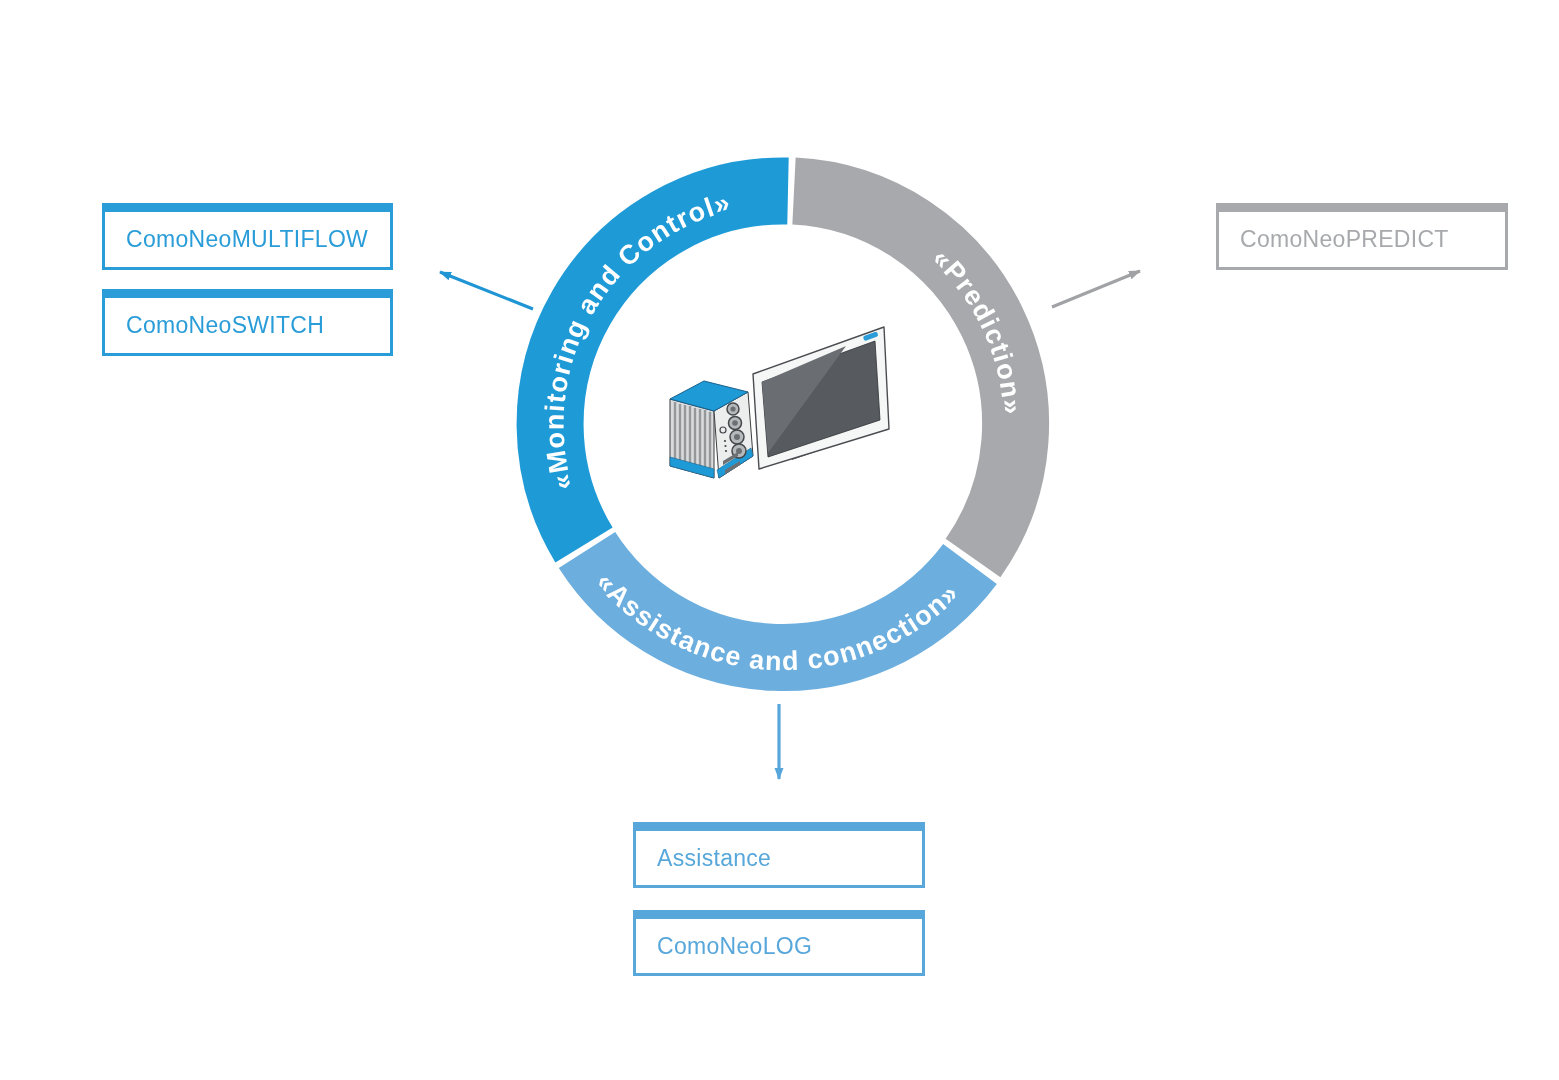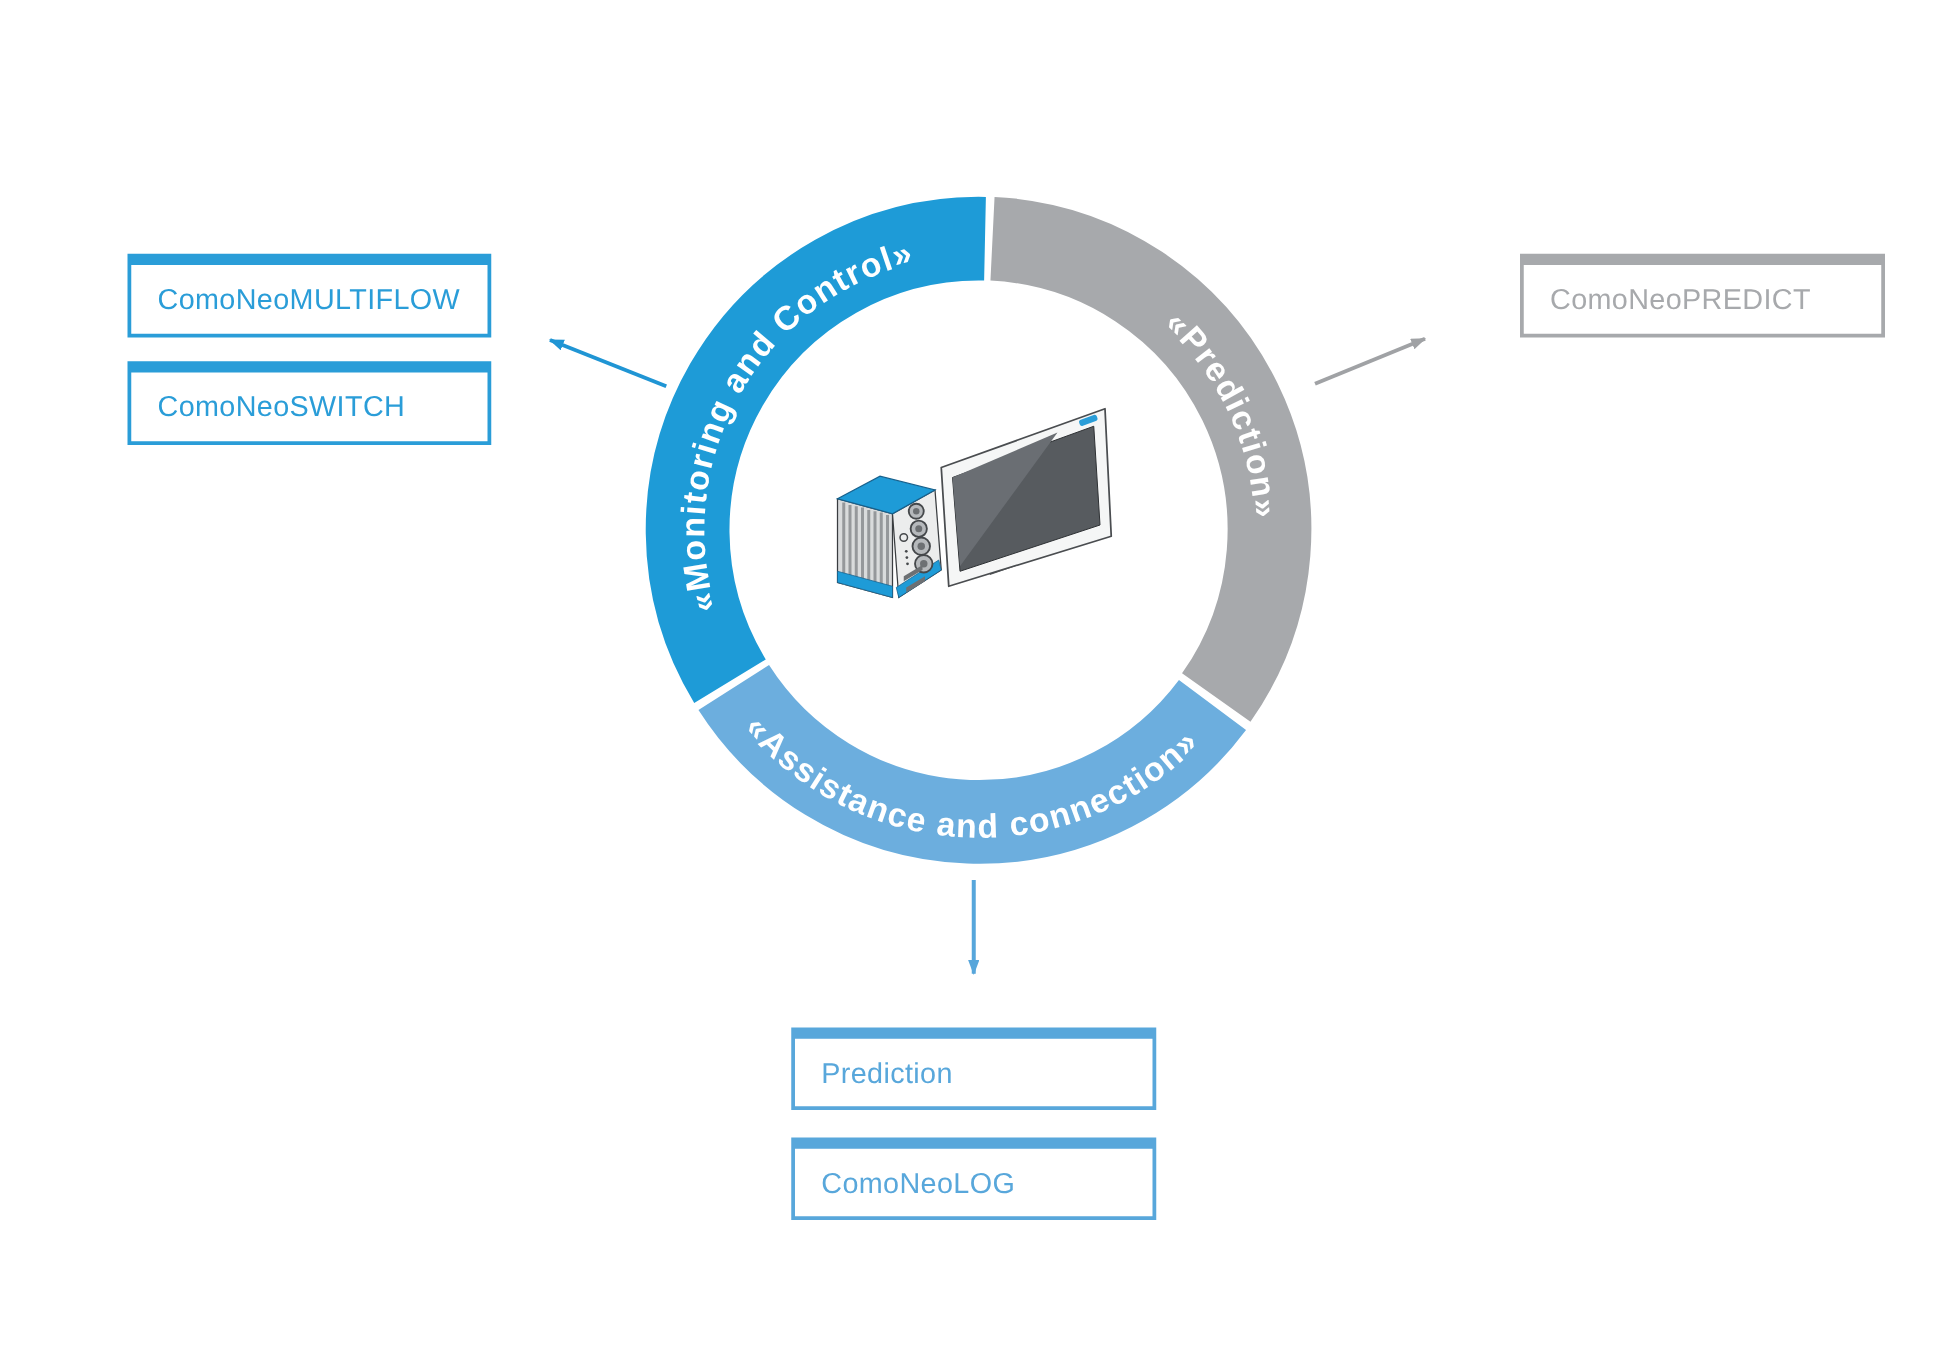--- a/index.html
+++ b/index.html
@@ -149,21 +149,21 @@
 
   <div class="product-box strong-blue" style="left:102px;top:289px;width:291px;height:67px;">
     <span>ComoNeoSWITCH</span>
   </div>
 
   <div class="product-box gray" style="left:1216px;top:203px;width:292px;height:67px;">
     <span>ComoNeoPREDICT</span>
   </div>
 
   <div class="product-box light-blue" style="left:633px;top:822px;width:292px;height:66px;">
-    <span>Prediction</span>
+    <span>Assistance</span>
   </div>
 
   <div class="product-box light-blue" style="left:633px;top:910px;width:292px;height:66px;">
     <span>ComoNeoLOG</span>
   </div>
 
 
 </div>
 
 </body></html>

